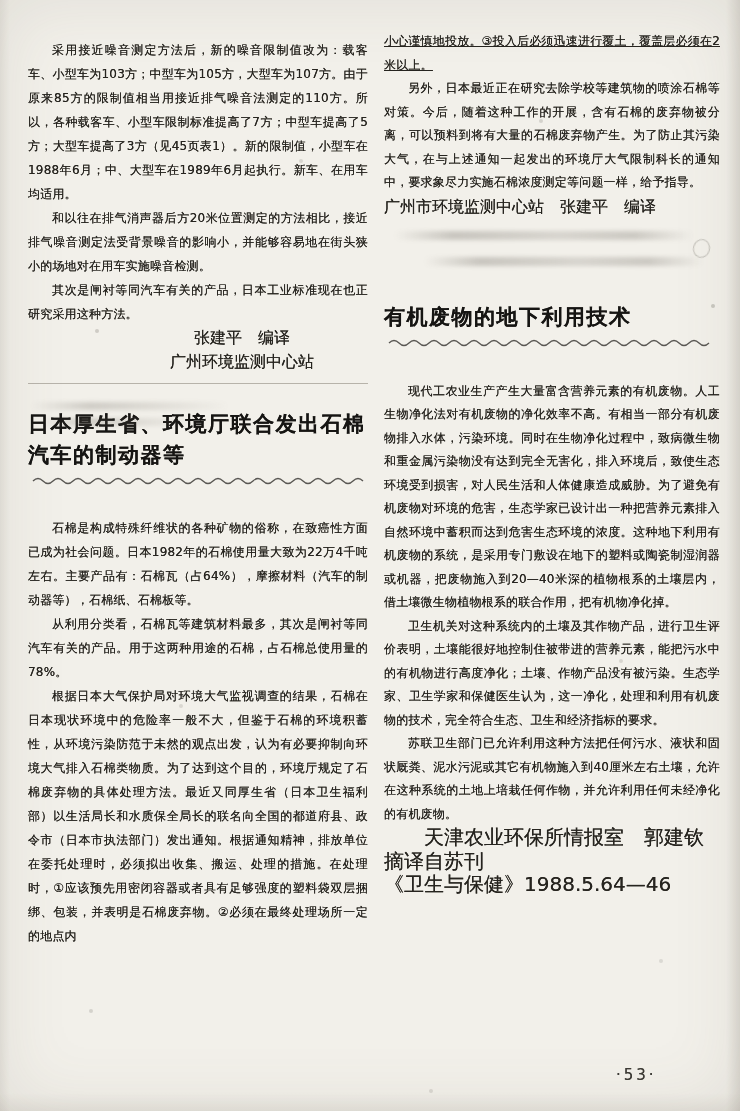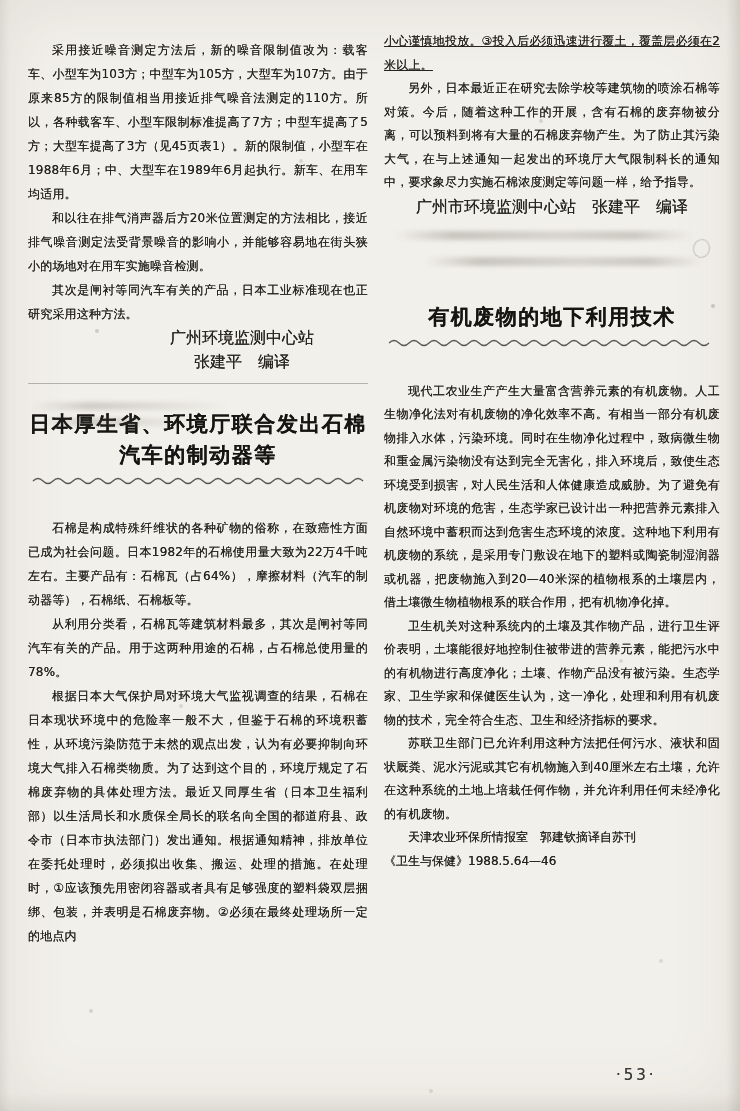--- a/index.html
+++ b/index.html
@@ -33,36 +33,35 @@
     text-shadow:0 0 .4px rgba(35,32,28,.9);
   }
   .col.right .para{line-height:23.5px;}
   .para.no-indent{text-indent:0;text-decoration:underline;}
   .attribution{
     font-size:16px;line-height:24px;
     color:#26241f;
     text-shadow:0 0 .4px rgba(35,32,28,.9);
   }
   .attribution.shifted{text-align:center;transform:translateX(44px);}
-  .attribution.centered{text-align:center;}
+  .attribution.centered{}
   .attribution-left div{
-    font-size:12px;line-height:23.5px;color:#26241f;
+    font-size:20px;line-height:23.5px;color:#26241f;
     text-shadow:0 0 .4px rgba(35,32,28,.9);
   }
   .attribution-left .indent{text-indent:2em;}
   .faint-rule{
     margin-top:9px;height:0;
     border-top:1px solid rgba(110,104,94,.45);
     filter:blur(.4px);
   }
   .headline{
     margin:25px 0 0;
     font-size:21px;line-height:31px;
     font-weight:bold;
-    text-align:center;
     letter-spacing:1.5px;
     color:#161513;
     text-shadow:0 0 .6px rgba(20,19,17,.9);
   }
   .wavy{display:block;margin:4px auto 0;}
   .body-text{margin-top:30px;}
   .col.right .body-text{margin-top:32px;}
   .ghost-area{
     position:relative;height:58px;
     opacity:.55;
@@ -112,22 +111,22 @@
 <div class="page">
 
   <div class="col left">
     <section>
       <div>
           <p class="para">采用接近噪音测定方法后，新的噪音限制值改为：载客车、小型车为103方；中型车为105方，大型车为107方。由于原来85方的限制值相当用接近排气噪音法测定的110方。所以，各种载客车、小型车限制标准提高了7方；中型车提高了5方；大型车提高了3方（见45页表1）。新的限制值，小型车在1988年6月；中、大型车在1989年6月起执行。新车、在用车均适用。</p>
           <p class="para">和以往在排气消声器后方20米位置测定的方法相比，接近排气噪音测定法受背景噪音的影响小，并能够容易地在街头狭小的场地对在用车实施噪音检测。</p>
           <p class="para">其次是闸衬等同汽车有关的产品，日本工业标准现在也正研究采用这种方法。</p>
         </div>
       <div class="attribution shifted">
+        <div>张建平　编译</div>
         <div>广州环境监测中心站</div>
-        <div>张建平　编译</div>
       </div>
     </section>
 
     <div class="faint-rule"></div>
 
     <section>
       <h2 class="headline">
         <span>日本厚生省、环境厅联合发出石棉</span><br>
         <span>汽车的制动器等</span>
       </h2>

